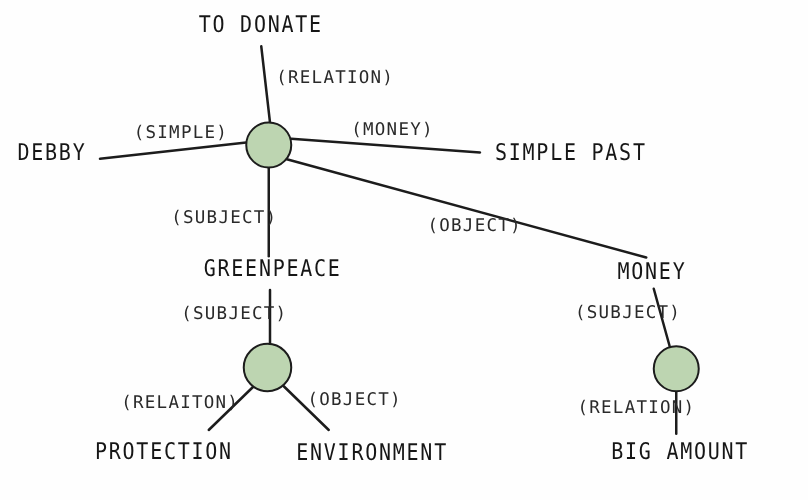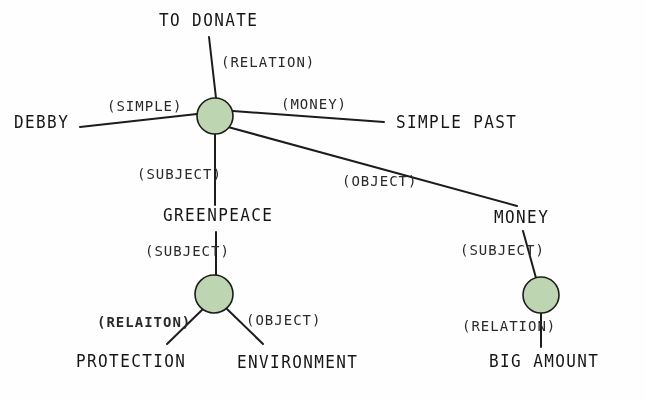--- a/index.html
+++ b/index.html
@@ -27,21 +27,21 @@
   #c-protection{left:76px;top:352px;}
   #c-environment{left:237px;top:353px;}
   #c-big-amount{left:489px;top:352px;}
   
   #r-relation-top{left:221px;top:57px;}
   #r-agent{left:107px;top:101px;}
   #r-time{left:281px;top:99px;}
   #r-reciever{left:137px;top:169px;}
   #r-object{left:342px;top:176px;}
   #r-subject-left{left:145px;top:246px;}
-  #r-relaiton{left:97px;top:317px;font-weight:bold;}
+  #r-relaiton{left:97px;top:317px;}
   #r-object-lower{left:246px;top:315px;}
   #r-subject-right{left:460px;top:245px;}
   #r-relation-right{left:462px;top:321px;}
 </style>
 </head>
 <body>
 
 <div class="canvas">
 
   <svg width="646" height="400" viewBox="0 0 646 400">

